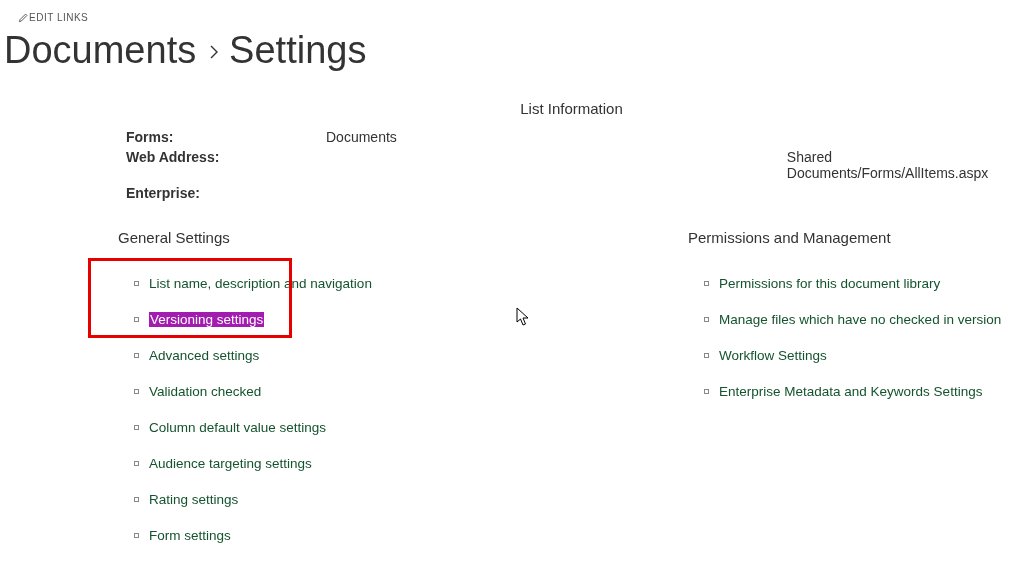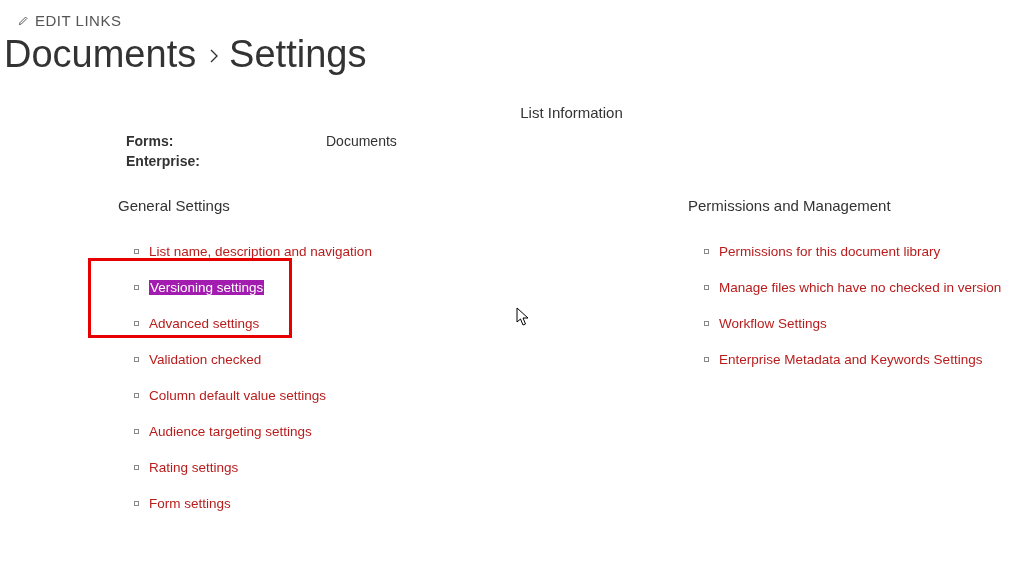--- a/index.html
+++ b/index.html
@@ -11,24 +11,23 @@
       font-family: "Segoe UI", "Segoe UI Light", Arial, sans-serif;
       background: #fff;
       color: #444;
       width: 1025px;
       height: 575px;
       overflow: hidden;
       position: relative;
     }
     .edit-links {
       display: flex;
-      align-items: center;
-      gap: 6px;
+      gap: 0;
       padding: 12px 0 0 18px;
-      font-size: 15px;
+      font-size: 10px;
       color: #555;
       letter-spacing: 0.5px;
     }
     .edit-links svg {
       width: 11px;
       height: 11px;
     }
     .page-title-row {
       padding: 4px 0 0 4px;
     }
@@ -100,21 +99,21 @@
       gap: 10px;
     }
     .bullet {
       width: 5px;
       height: 5px;
       border: 1px solid #888;
       display: inline-block;
       flex-shrink: 0;
     }
     .link-item {
-      color: #b91c1c;
+      color: #14532d;
       text-decoration: none;
       cursor: pointer;
     }
     .selected {
       background: #a21caf;
       color: #fff;
       padding: 0 1px;
     }
     .selected .link-item {
       color: #fff;
@@ -165,20 +164,25 @@
 <div class="main">
   <div class="section-heading">List Information</div>
   <table class="info-table">
     <tbody>
         <tr>
       <td class="info-label">Forms:</td>
       <td class="info-value">Documents</td>
       <td></td>
     </tr>
     <tr>
+      <td class="info-label">Web Address:</td>
+      <td></td>
+      <td class="info-value info-value-right">Shared Documents/Forms/AllItems.aspx</td>
+    </tr>
+    <tr>
       <td class="info-label">Enterprise:</td>
       <td></td>
       <td></td>
     </tr>
   </tbody>
     </table>
 
   <div class="columns">
     <div class="col">
       <div class="col-heading">General Settings</div>

